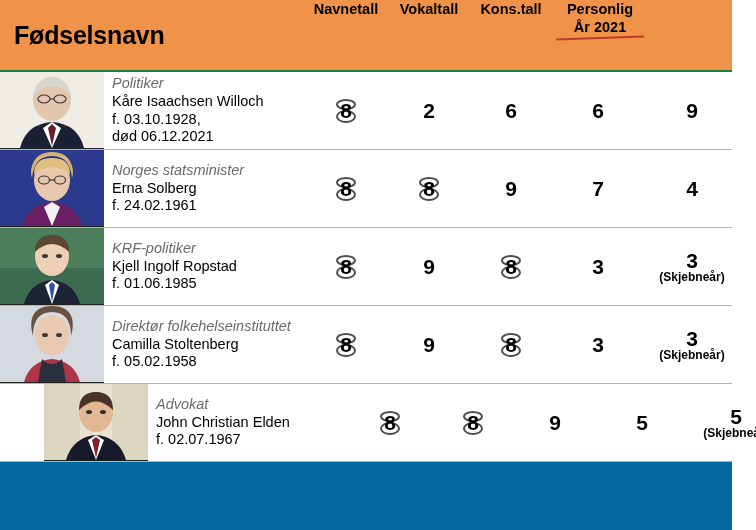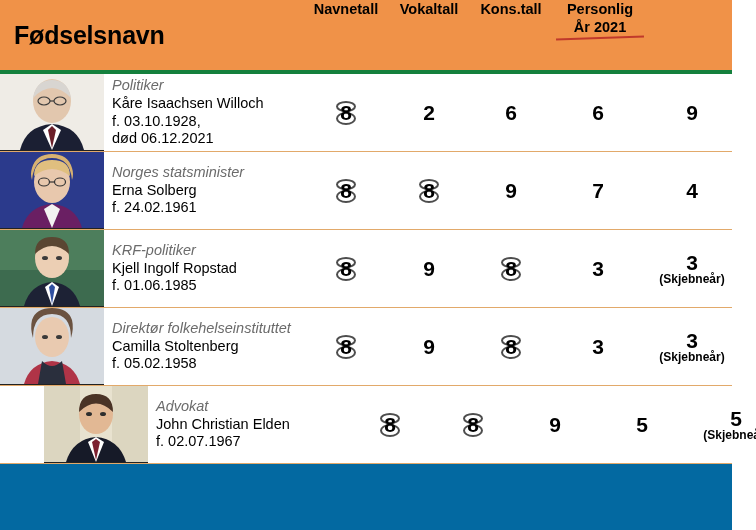--- a/index.html
+++ b/index.html
@@ -59,21 +59,21 @@
     left: 4px;
     right: 4px;
     top: 19px;
     height: 2px;
     background: #c0392b;
     transform: rotate(-2deg);
   }
 
   
   .rows {
-    border-top: 4px solid #15803d;
+    border-top: 2px solid #15803d;
   }
   .row {
     display: flex;
     align-items: stretch;
     border-bottom: 1px solid #e2a96a;
     height: 77px;
     background: #ffffff;
   }
   .row:last-child { border-bottom: 1px solid #e2a96a; padding-left: 44px; }
 

